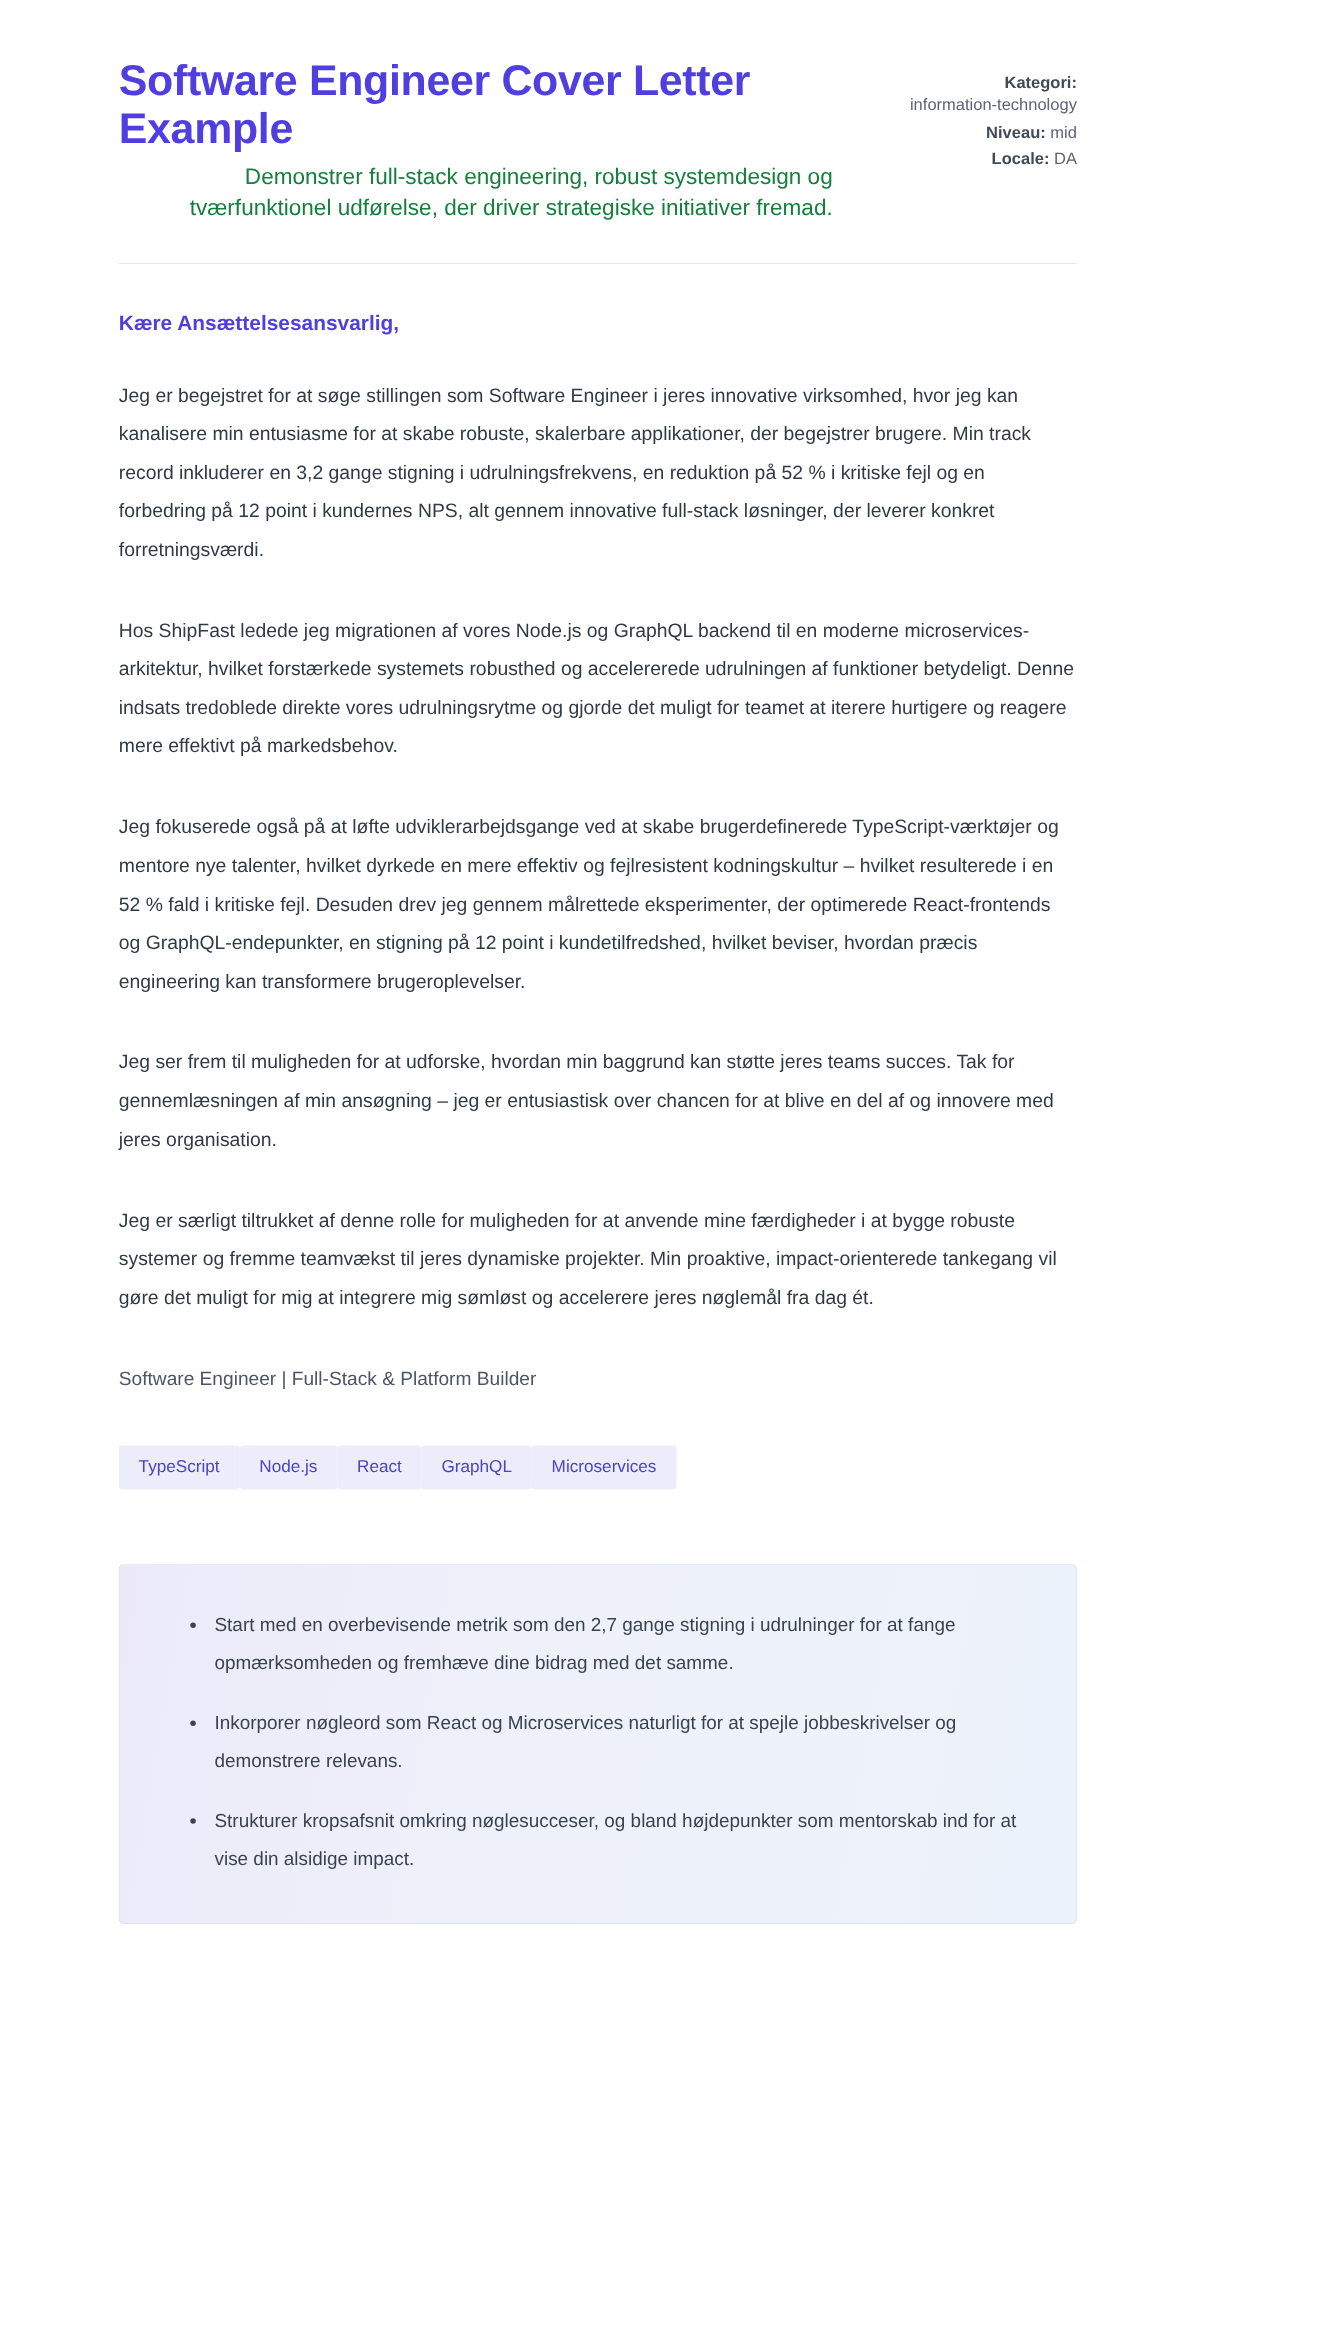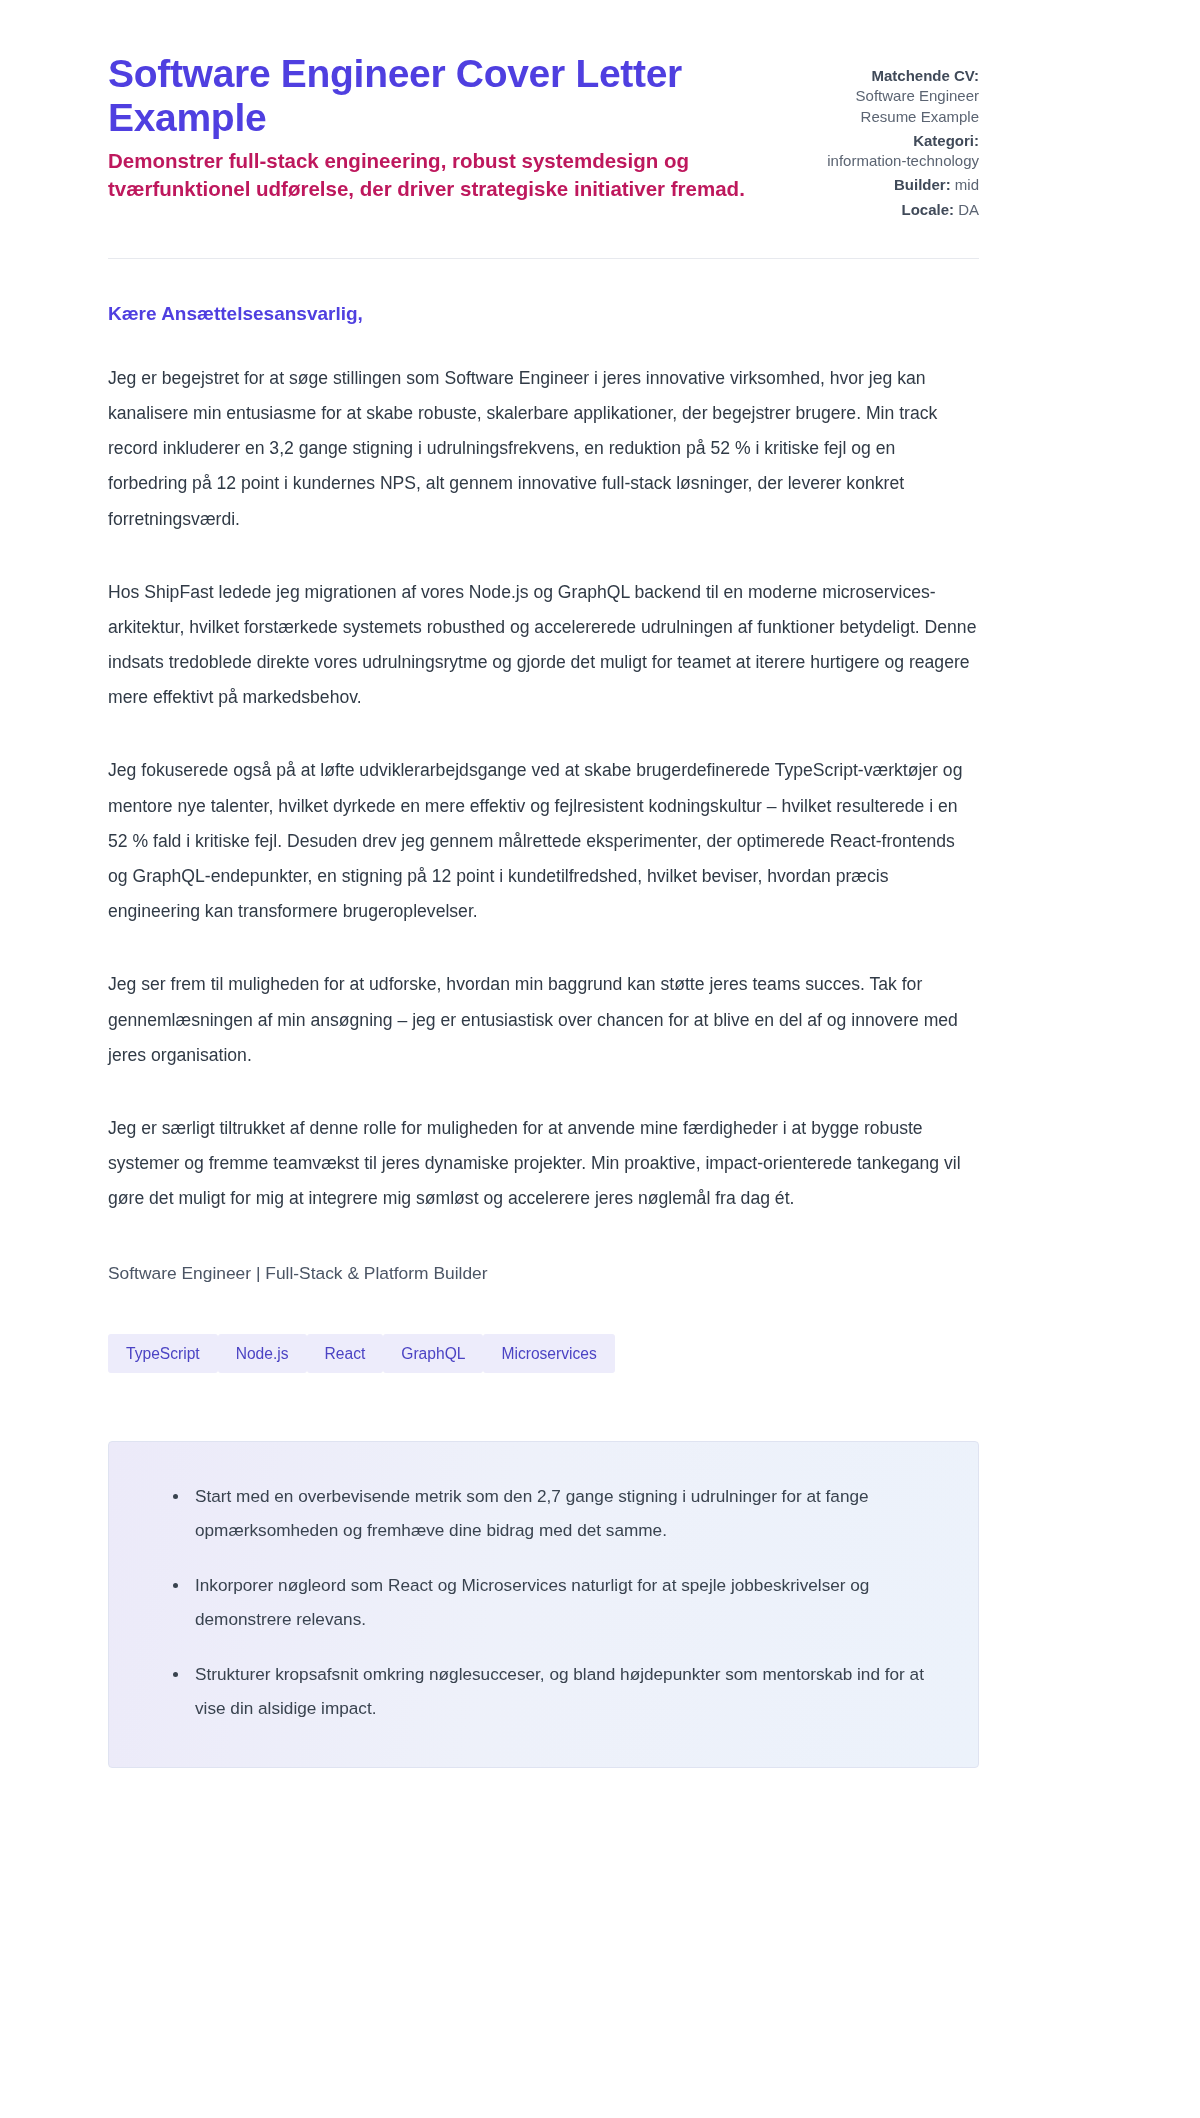--- a/index.html
+++ b/index.html
@@ -38,24 +38,25 @@
     font-size: 39px;
     line-height: 1.14;
     font-weight: 700;
     color: #4f3fe0;
     margin: 0 0 6px 0;
     letter-spacing: -0.3px;
   }
   .doc-subtitle {
     font-size: 20.5px;
     line-height: 1.36;
-    font-weight: 700;
-    color: #be185d;
+    font-weight: 400;
+    color: #15803d;
     margin: 0;
     max-width: 690px;
+    text-align: right;
   }
 
   .header-meta {
     flex: 0 0 auto;
     width: 182px;
     text-align: right;
     font-size: 15px;
     line-height: 1.35;
     color: #5b6472;
     padding-top: 14px;
@@ -174,29 +175,25 @@
 
   <div class="doc-header">
 
     <div class="header-left">
       <h1 class="doc-title">Software Engineer Cover Letter Example</h1>
       <p class="doc-subtitle">Demonstrer full-stack engineering, robust systemdesign og tværfunktionel udførelse, der driver strategiske initiativer fremad.</p>
     </div>
 
     <div class="header-meta">
       <div class="meta-row meta-block">
-        <span class="meta-label">Matchende CV:</span>
-        <span class="meta-value">Software Engineer Resume Example</span>
-      </div>
-      <div class="meta-row meta-block">
         <span class="meta-label">Kategori:</span>
         <span class="meta-value">information-technology</span>
       </div>
       <div class="meta-row">
-        <span class="meta-label">Builder:</span>
+        <span class="meta-label">Niveau:</span>
         <span class="meta-value">mid</span>
       </div>
       <div class="meta-row">
         <span class="meta-label">Locale:</span>
         <span class="meta-value">DA</span>
       </div>
     </div>
   </div>
 
   <hr class="header-rule">

